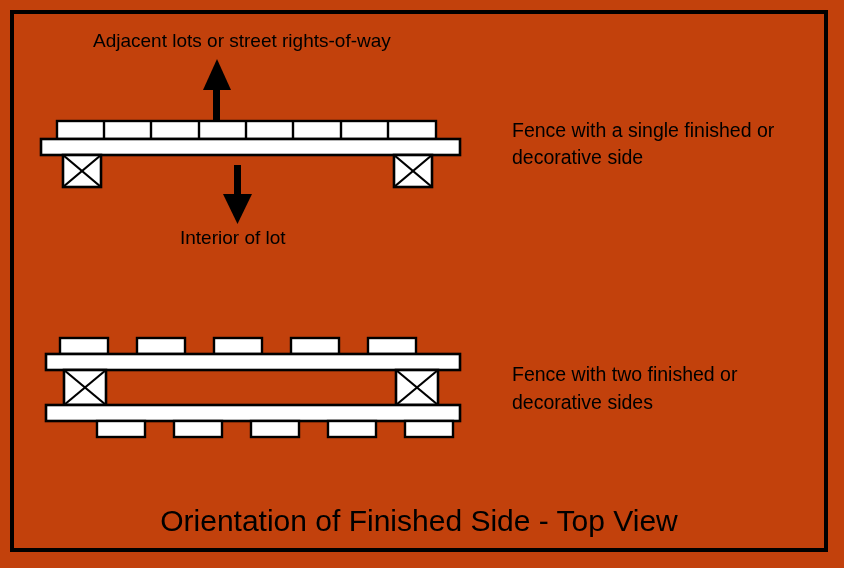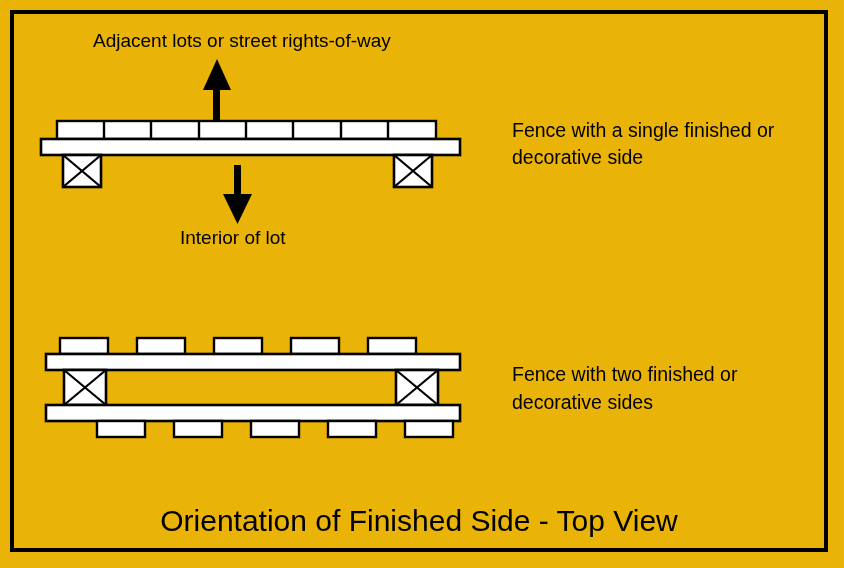--- a/index.html
+++ b/index.html
@@ -11,21 +11,21 @@
     width: 844px;
     height: 568px;
     font-family: "Liberation Sans", sans-serif;
     color: #000000;
     overflow: hidden;
   }
   #figure-root {
     position: relative;
     width: 844px;
     height: 568px;
-    background: #eab308;
+    background: #c2410c;
   }
   #diagram-svg {
     position: absolute;
     top: 0;
     left: 0;
     display: block;
   }
   .frame-rect {
     fill: none;
     stroke: #000000;

